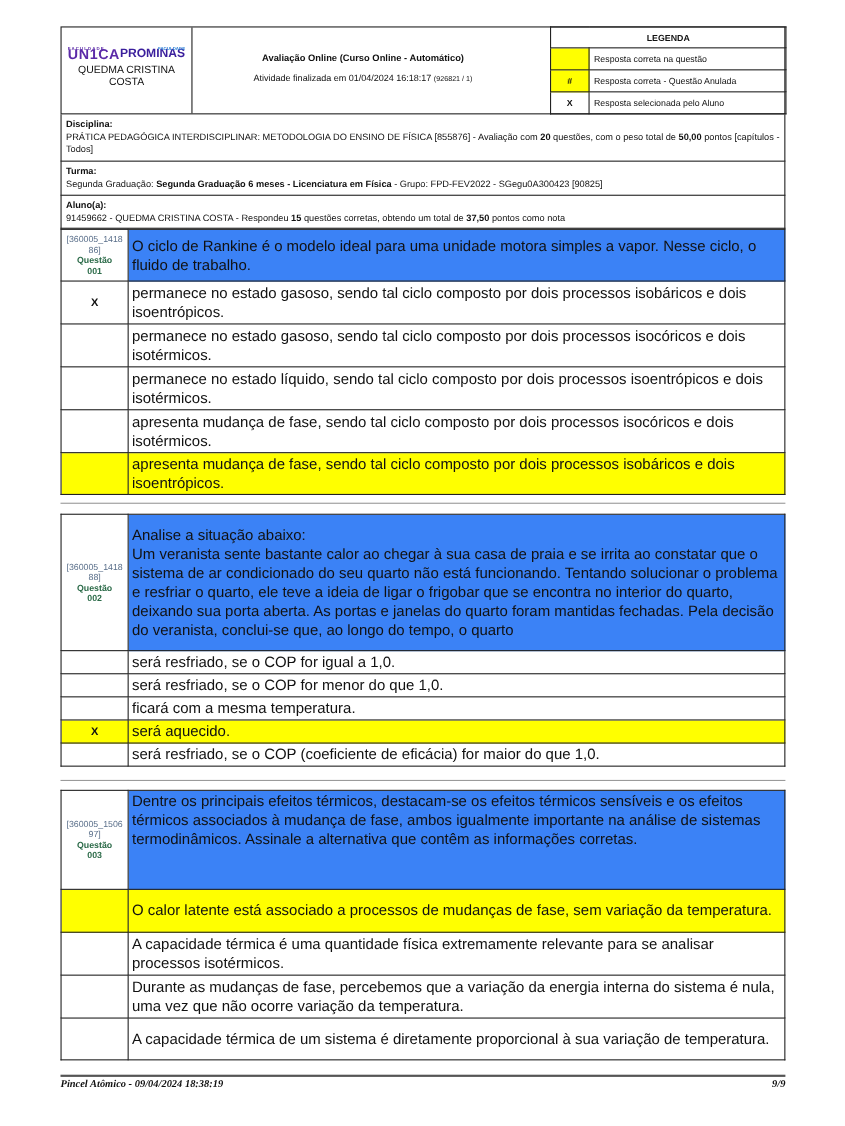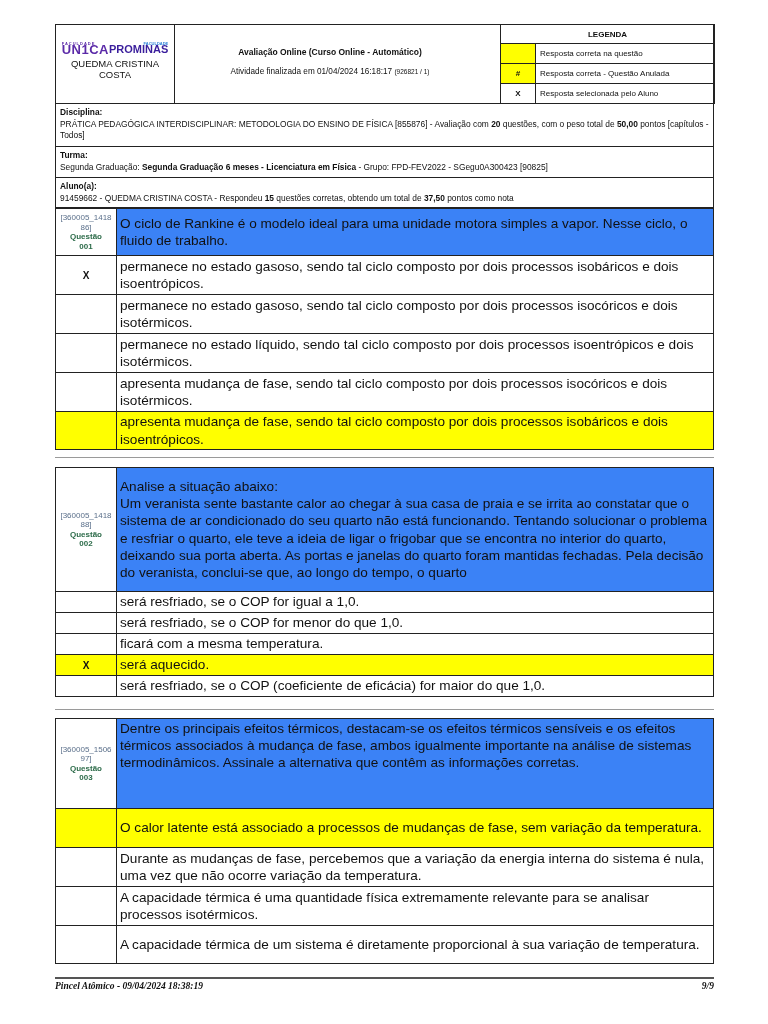--- a/index.html
+++ b/index.html
@@ -180,25 +180,25 @@
         <span class="qn">003</span>
       </td>
       <td class="stem" style="vertical-align:top;">Dentre os principais efeitos térmicos, destacam-se os efeitos térmicos sensíveis e os efeitos térmicos associados à mudança de fase, ambos igualmente importante na análise de sistemas termodinâmicos. Assinale a alternativa que contêm as informações corretas.</td>
     </tr>
     <tr style="height:39px;" class="yel">
       <td class="mark"></td>
       <td class="opt">O calor latente está associado a processos de mudanças de fase, sem variação da temperatura.</td>
     </tr>
     <tr style="height:39px;">
       <td class="mark"></td>
+      <td class="opt">A capacidade térmica é uma quantidade física extremamente relevante para se analisar processos isotérmicos.</td>
+    </tr>
+    <tr style="height:39px;">
+      <td class="mark"></td>
       <td class="opt">Durante as mudanças de fase, percebemos que a variação da energia interna do sistema é nula, uma vez que não ocorre variação da temperatura.</td>
-    </tr>
-    <tr style="height:39px;">
-      <td class="mark"></td>
-      <td class="opt">A capacidade térmica é uma quantidade física extremamente relevante para se analisar processos isotérmicos.</td>
     </tr>
     <tr style="height:38px;">
       <td class="mark"></td>
       <td class="opt">A capacidade térmica de um sistema é diretamente proporcional à sua variação de temperatura.</td>
     </tr>
   </tbody>
     </table>
 </div>
 
 <div id="footer-line" class="abs"></div>

